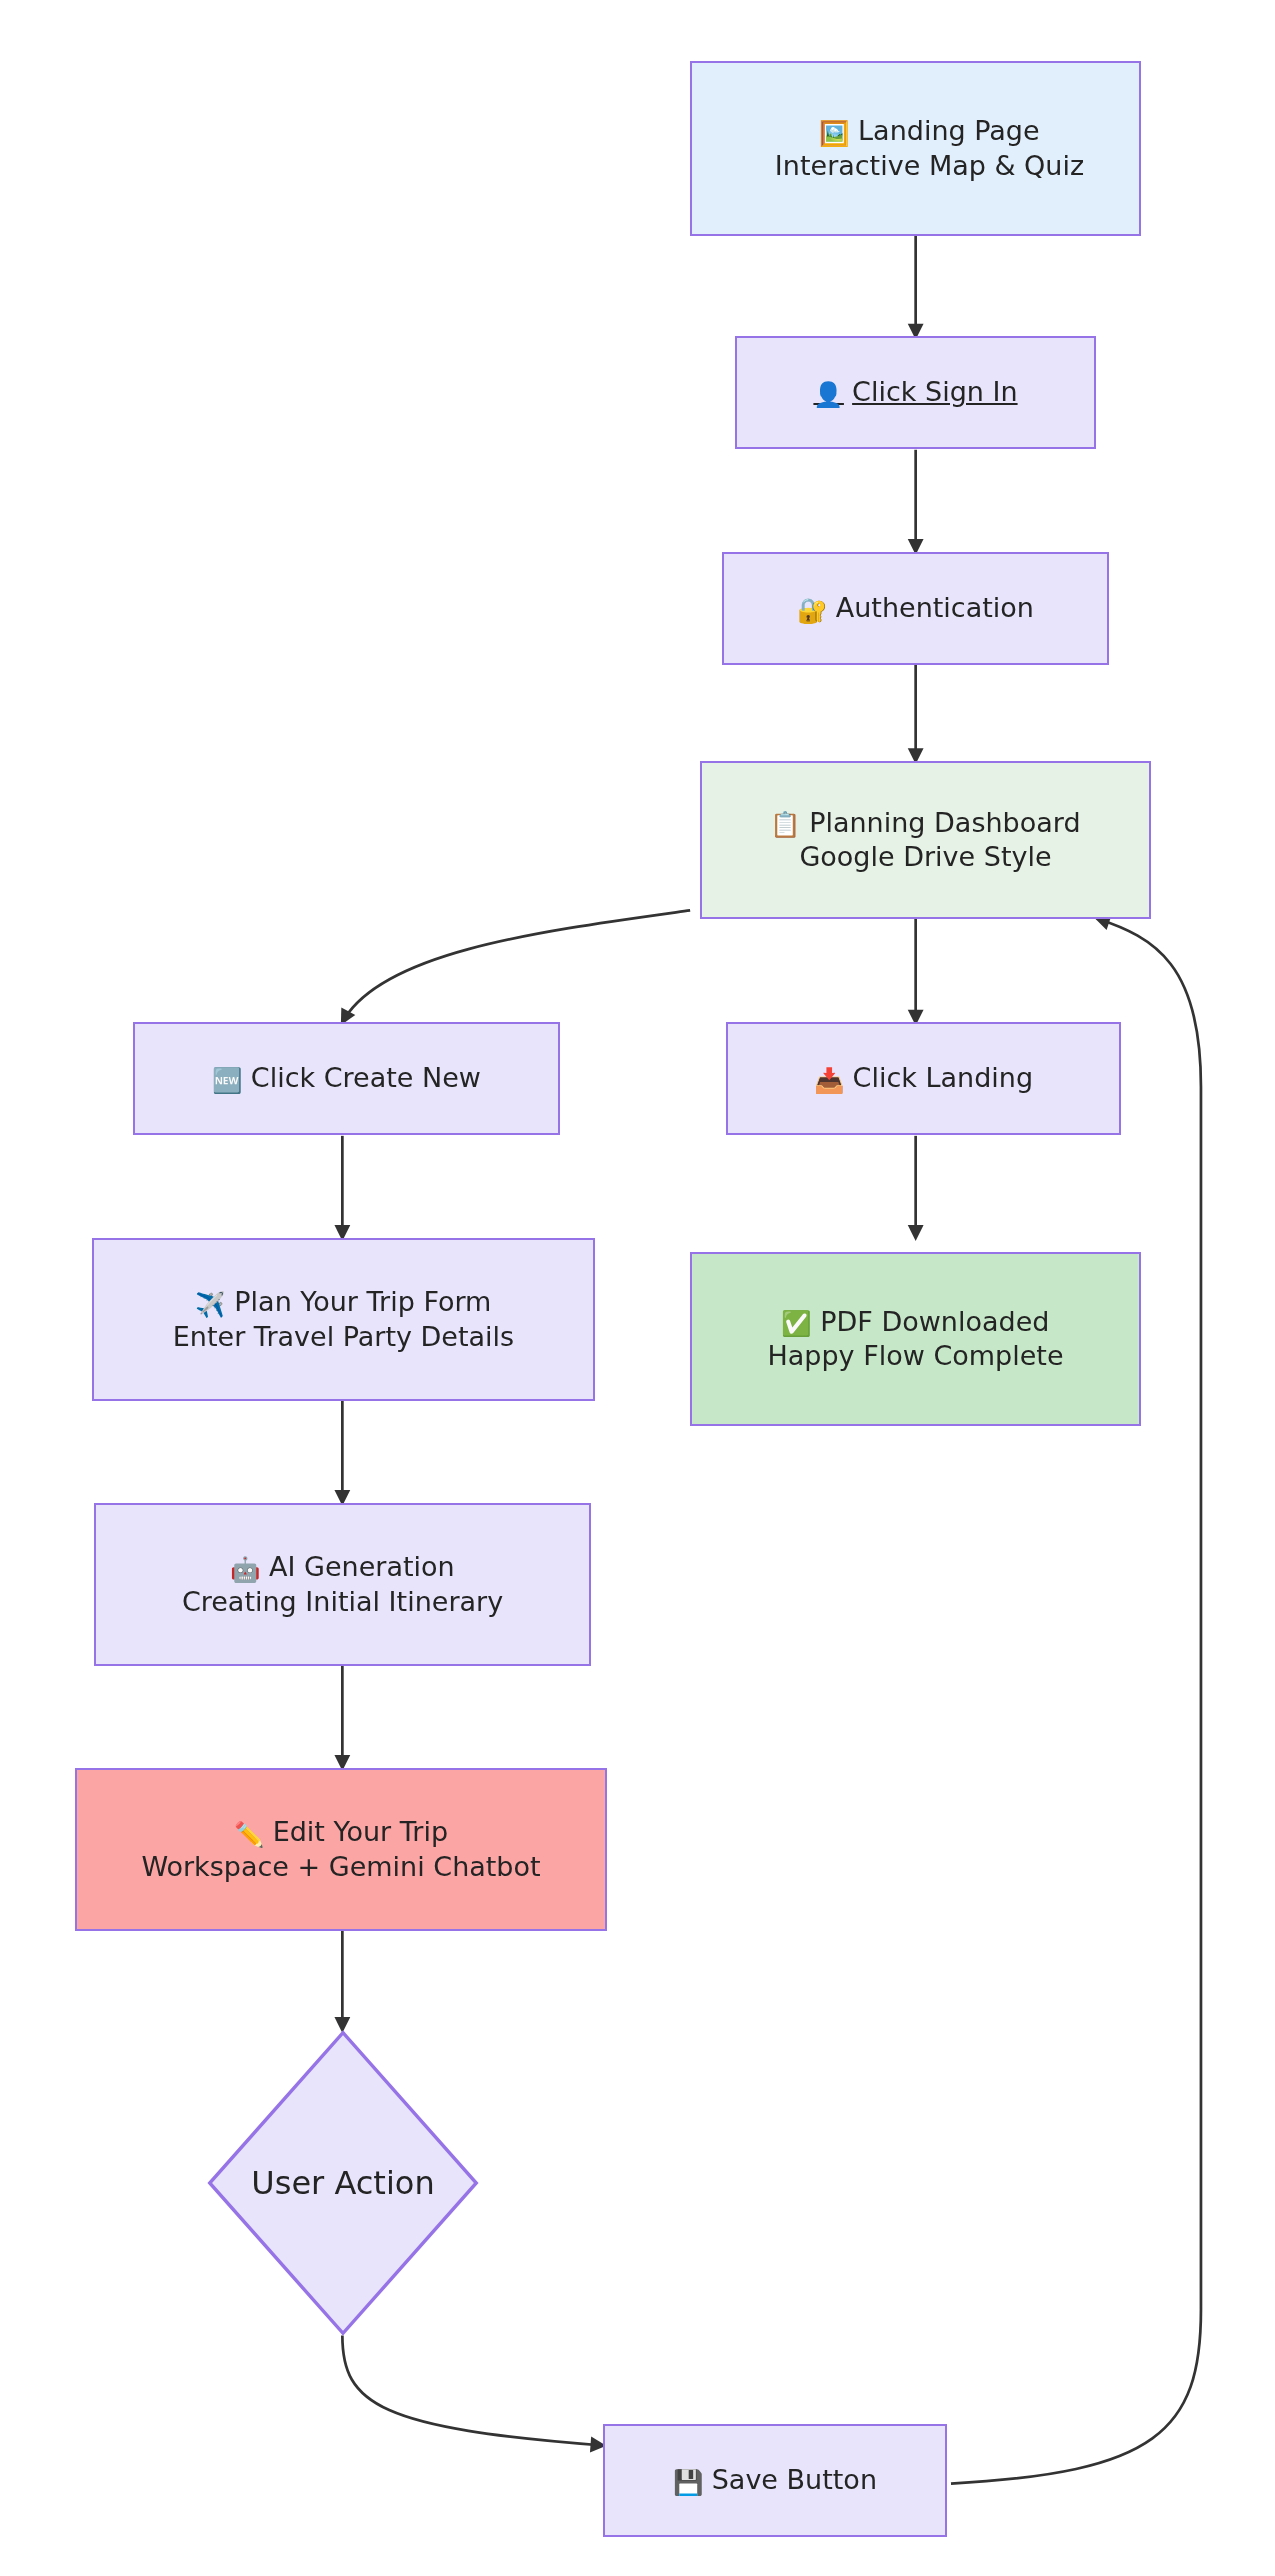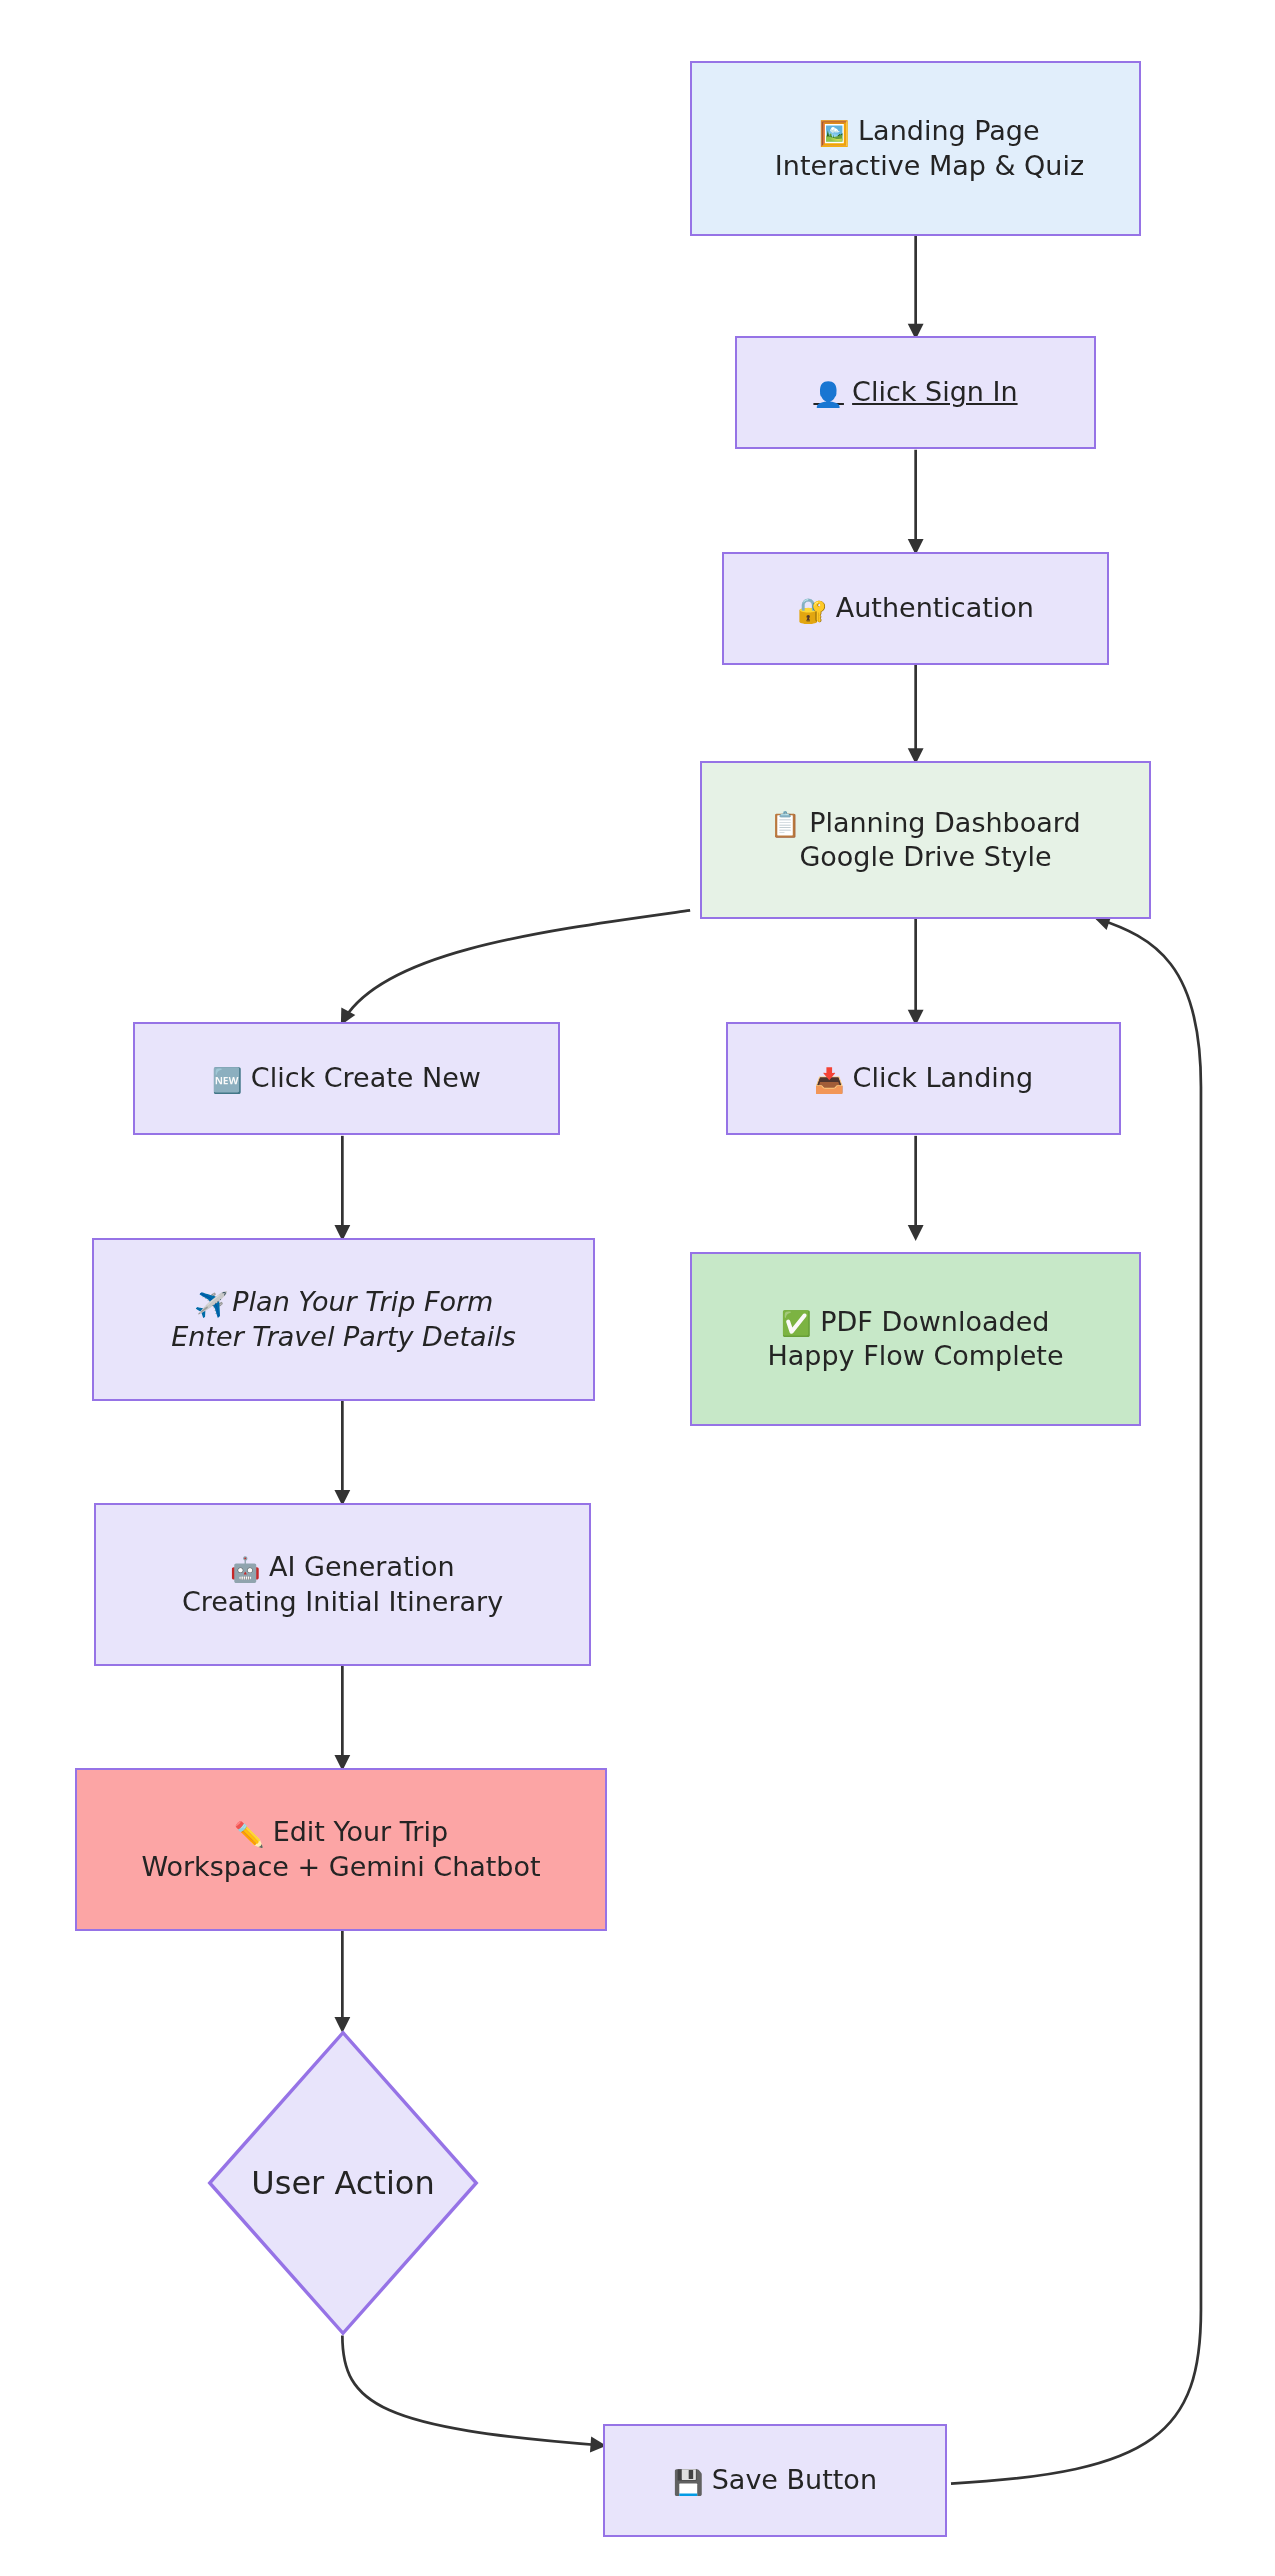--- a/index.html
+++ b/index.html
@@ -123,21 +123,21 @@
   </div>
 
   <div class="node fill-violet" style="left:133px; top:1022px; width:427px; height:113px;">
     <span class="line"><span class="emoji">🆕</span><span>Click Create New</span></span>
   </div>
 
   <div class="node fill-violet" style="left:726px; top:1022px; width:395px; height:113px;">
     <span class="line"><span class="emoji">📥</span><span>Click Landing</span></span>
   </div>
 
-  <div class="node fill-violet" style="left:92px; top:1238px; width:503px; height:163px;font-style:italic;">
+  <div class="node fill-violet" style="left:92px; top:1238px; width:503px; height:163px;">
     <span class="line"><span class="emoji">✈️</span><span>Plan Your Trip Form</span></span>
     <span class="line">Enter Travel Party Details</span>
   </div>
 
   <div class="node fill-green2" style="left:690px; top:1238px; width:451px; height:174px;margin-top:14px;">
     <span class="line"><span class="emoji">✅</span><span>PDF Downloaded</span></span>
     <span class="line">Happy Flow Complete</span>
   </div>
 
   <div class="node fill-violet" style="left:94px; top:1503px; width:497px; height:163px;">

